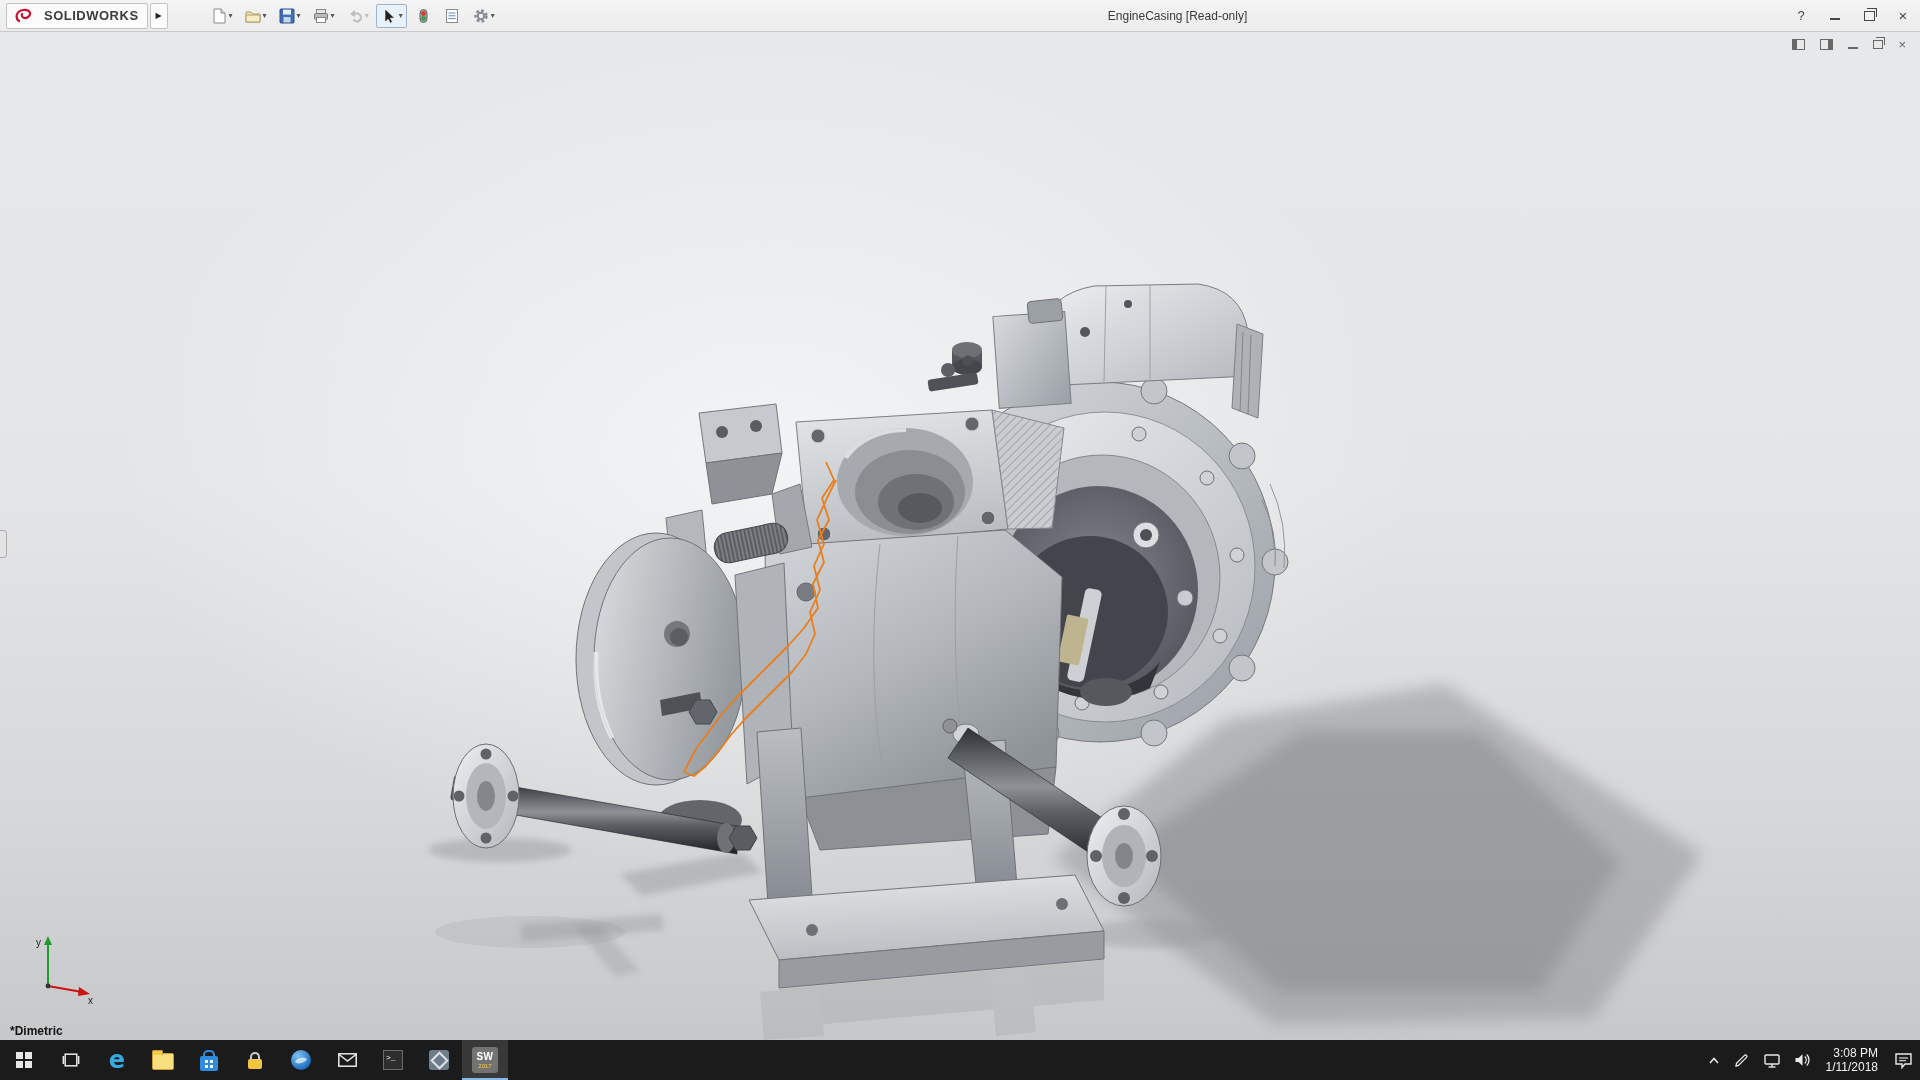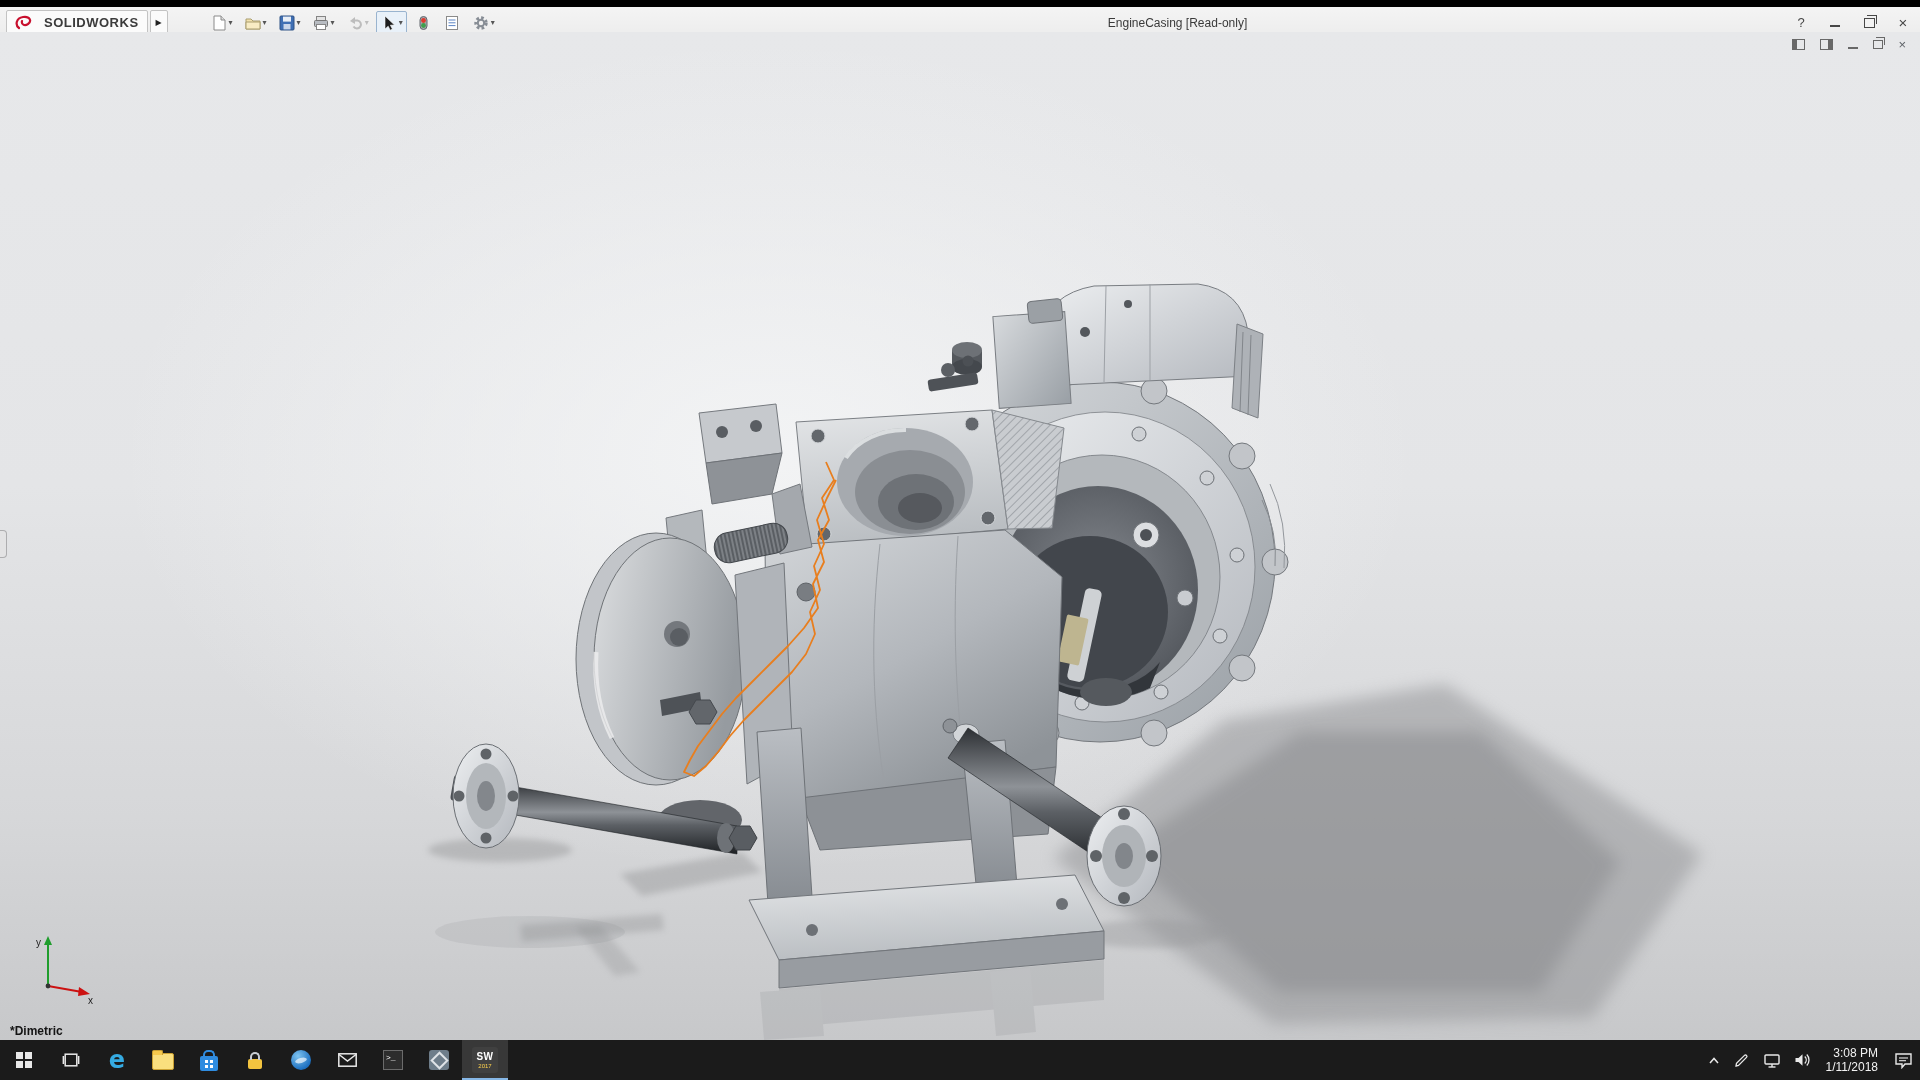--- a/index.html
+++ b/index.html
@@ -1,20 +1,20 @@
 <!DOCTYPE html>
 <html><head>
 <meta charset="utf-8">
 <style>
   html,body{margin:0;padding:0;}
   body{width:1920px;height:1080px;overflow:hidden;font-family:"Liberation Sans",sans-serif;background:#000;}
   .screen{position:relative;width:1920px;height:1080px;overflow:hidden;}
 
   
-  .titlebar{position:absolute;top:7px;left:0;right:0;height:32px;background:linear-gradient(#f4f4f4,#ececec);
+  .titlebar{position:absolute;top:0;left:0;right:0;height:32px;background:linear-gradient(#f4f4f4,#ececec);
     border-bottom:1px solid #c9c9c9;display:flex;align-items:center;padding-left:6px;box-sizing:border-box;justify-content:space-between;}
   .logo-box{display:flex;align-items:center;gap:5px;border:1px solid #c3c3c3;border-radius:2px;height:24px;padding:0 8px;background:#fbfbfb;}
   .logo-text{font-size:13px;font-weight:bold;letter-spacing:.5px;color:#3c3c3c;}
   .flyout-btn{border:1px solid #c3c3c3;border-radius:2px;height:24px;width:16px;margin-left:2px;display:flex;align-items:center;justify-content:center;font-size:8px;color:#222;background:#fbfbfb;}
   .qat{display:flex;align-items:center;margin-left:38px;gap:3px;}
   .tool{display:flex;align-items:center;gap:1px;padding:2px 3px;border:1px solid transparent;border-radius:2px;}
   .tool.active{border-color:#9ab4cf;background:#e9f1f9;}
   .tool svg{display:block;}
   .drop{font-size:8px;color:#555;line-height:1;}
   .drop.dis{color:#bdbdbd;}
@@ -56,21 +56,21 @@
   .store-ico{width:18px;height:15px;background:#2f8ce0;border-radius:2px;position:relative;margin-top:6px;}
   .store-ico::before{content:'';position:absolute;left:3px;top:-6px;width:8px;height:6px;border:2px solid #2f8ce0;border-bottom:none;border-radius:5px 5px 0 0;}
   .store-ico::after{content:'';position:absolute;left:5px;top:4px;width:3px;height:3px;background:#fff;box-shadow:5px 0 #fff,0 5px #fff,5px 5px #fff;}
   .lock-ico{width:14px;height:10px;background:#f3c43f;border-radius:2px;position:relative;margin-top:8px;}
   .lock-ico::before{content:'';position:absolute;left:2px;top:-7px;width:6px;height:6px;border:2px solid #c8cdd3;border-bottom:none;border-radius:5px 5px 0 0;}
   .circle-ico{width:20px;height:20px;border-radius:50%;background:radial-gradient(circle at 35% 30%,#7ec3ef,#1c6fc0 72%);position:relative;}
   .circle-ico::after{content:'';position:absolute;left:4px;top:8px;width:12px;height:5px;border-radius:50%;background:rgba(255,255,255,.65);transform:rotate(-15deg);}
   .term-ico{width:20px;height:20px;background:#2d2d2d;border:1px solid #6b6b6b;box-sizing:border-box;font-size:8px;color:#fff;display:flex;align-items:flex-start;padding:2px 0 0 2px;font-family:"Liberation Mono",monospace;}
   .app2-ico{width:20px;height:20px;background:#6e7d8a;border-radius:3px;display:flex;align-items:center;justify-content:center;}
   .app2-ico::after{content:'';width:9px;height:9px;border:2px solid #dfe3e7;transform:rotate(45deg);}
-  .sw-ico{width:26px;height:26px;background:#404040;border-radius:3px;display:flex;flex-direction:column;align-items:center;justify-content:center;line-height:1;}
+  .sw-ico{width:26px;height:26px;background:#737373;border-radius:3px;display:flex;flex-direction:column;align-items:center;justify-content:center;line-height:1;}
   .sw-badge{font-size:10px;font-weight:bold;color:#fff;letter-spacing:.5px;}
   .sw-year{font-size:6px;color:#ffd24d;margin-top:1px;}
   .edge-e{font-size:24px;font-weight:bold;color:#35abe2;line-height:1;font-family:"DejaVu Sans",sans-serif;}
   .tray{margin-left:auto;display:flex;align-items:center;}
   .tray-item{padding:0 7px;display:flex;align-items:center;justify-content:center;height:100%;}
   .clock{display:flex;flex-direction:column;align-items:flex-end;justify-content:center;font-size:12px;line-height:14px;color:#f2f2f2;padding:0 9px;text-align:center;}
   .win-logo{display:grid;grid-template-columns:7.5px 7.5px;grid-template-rows:7.5px 7.5px;gap:1.5px;}
   .win-logo span{background:#e8e8e8;}
 </style>
 </head>

